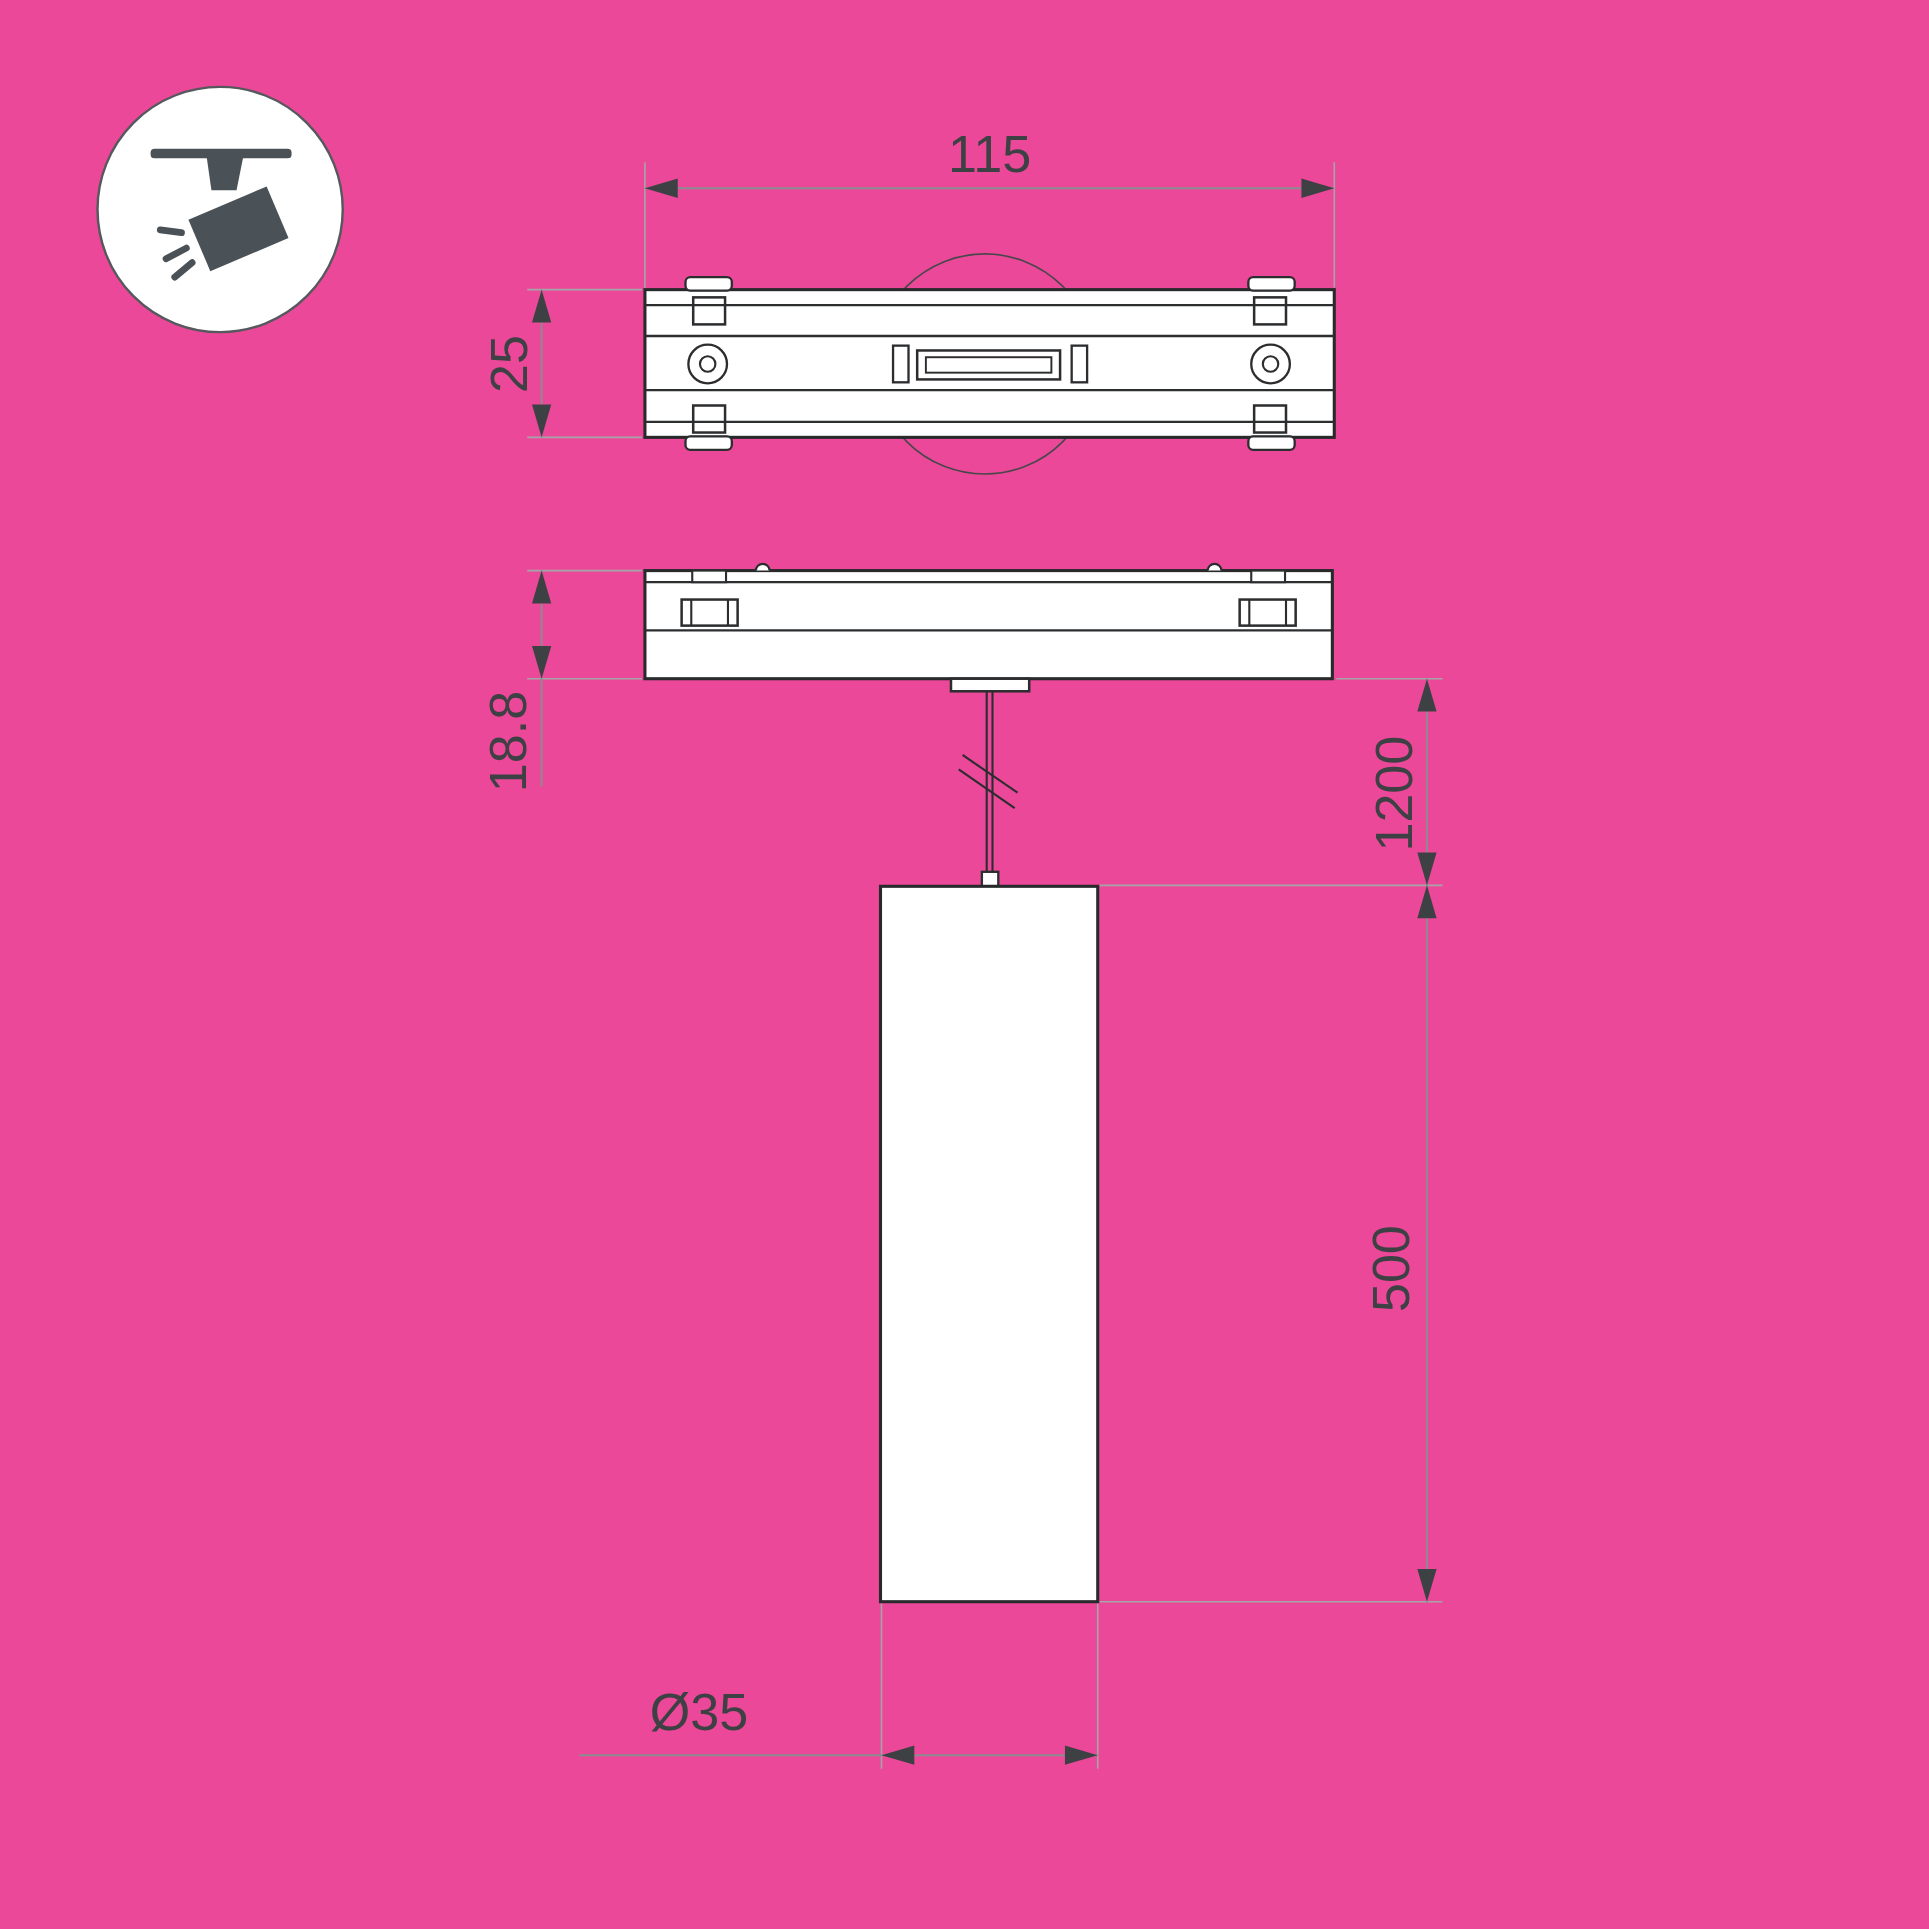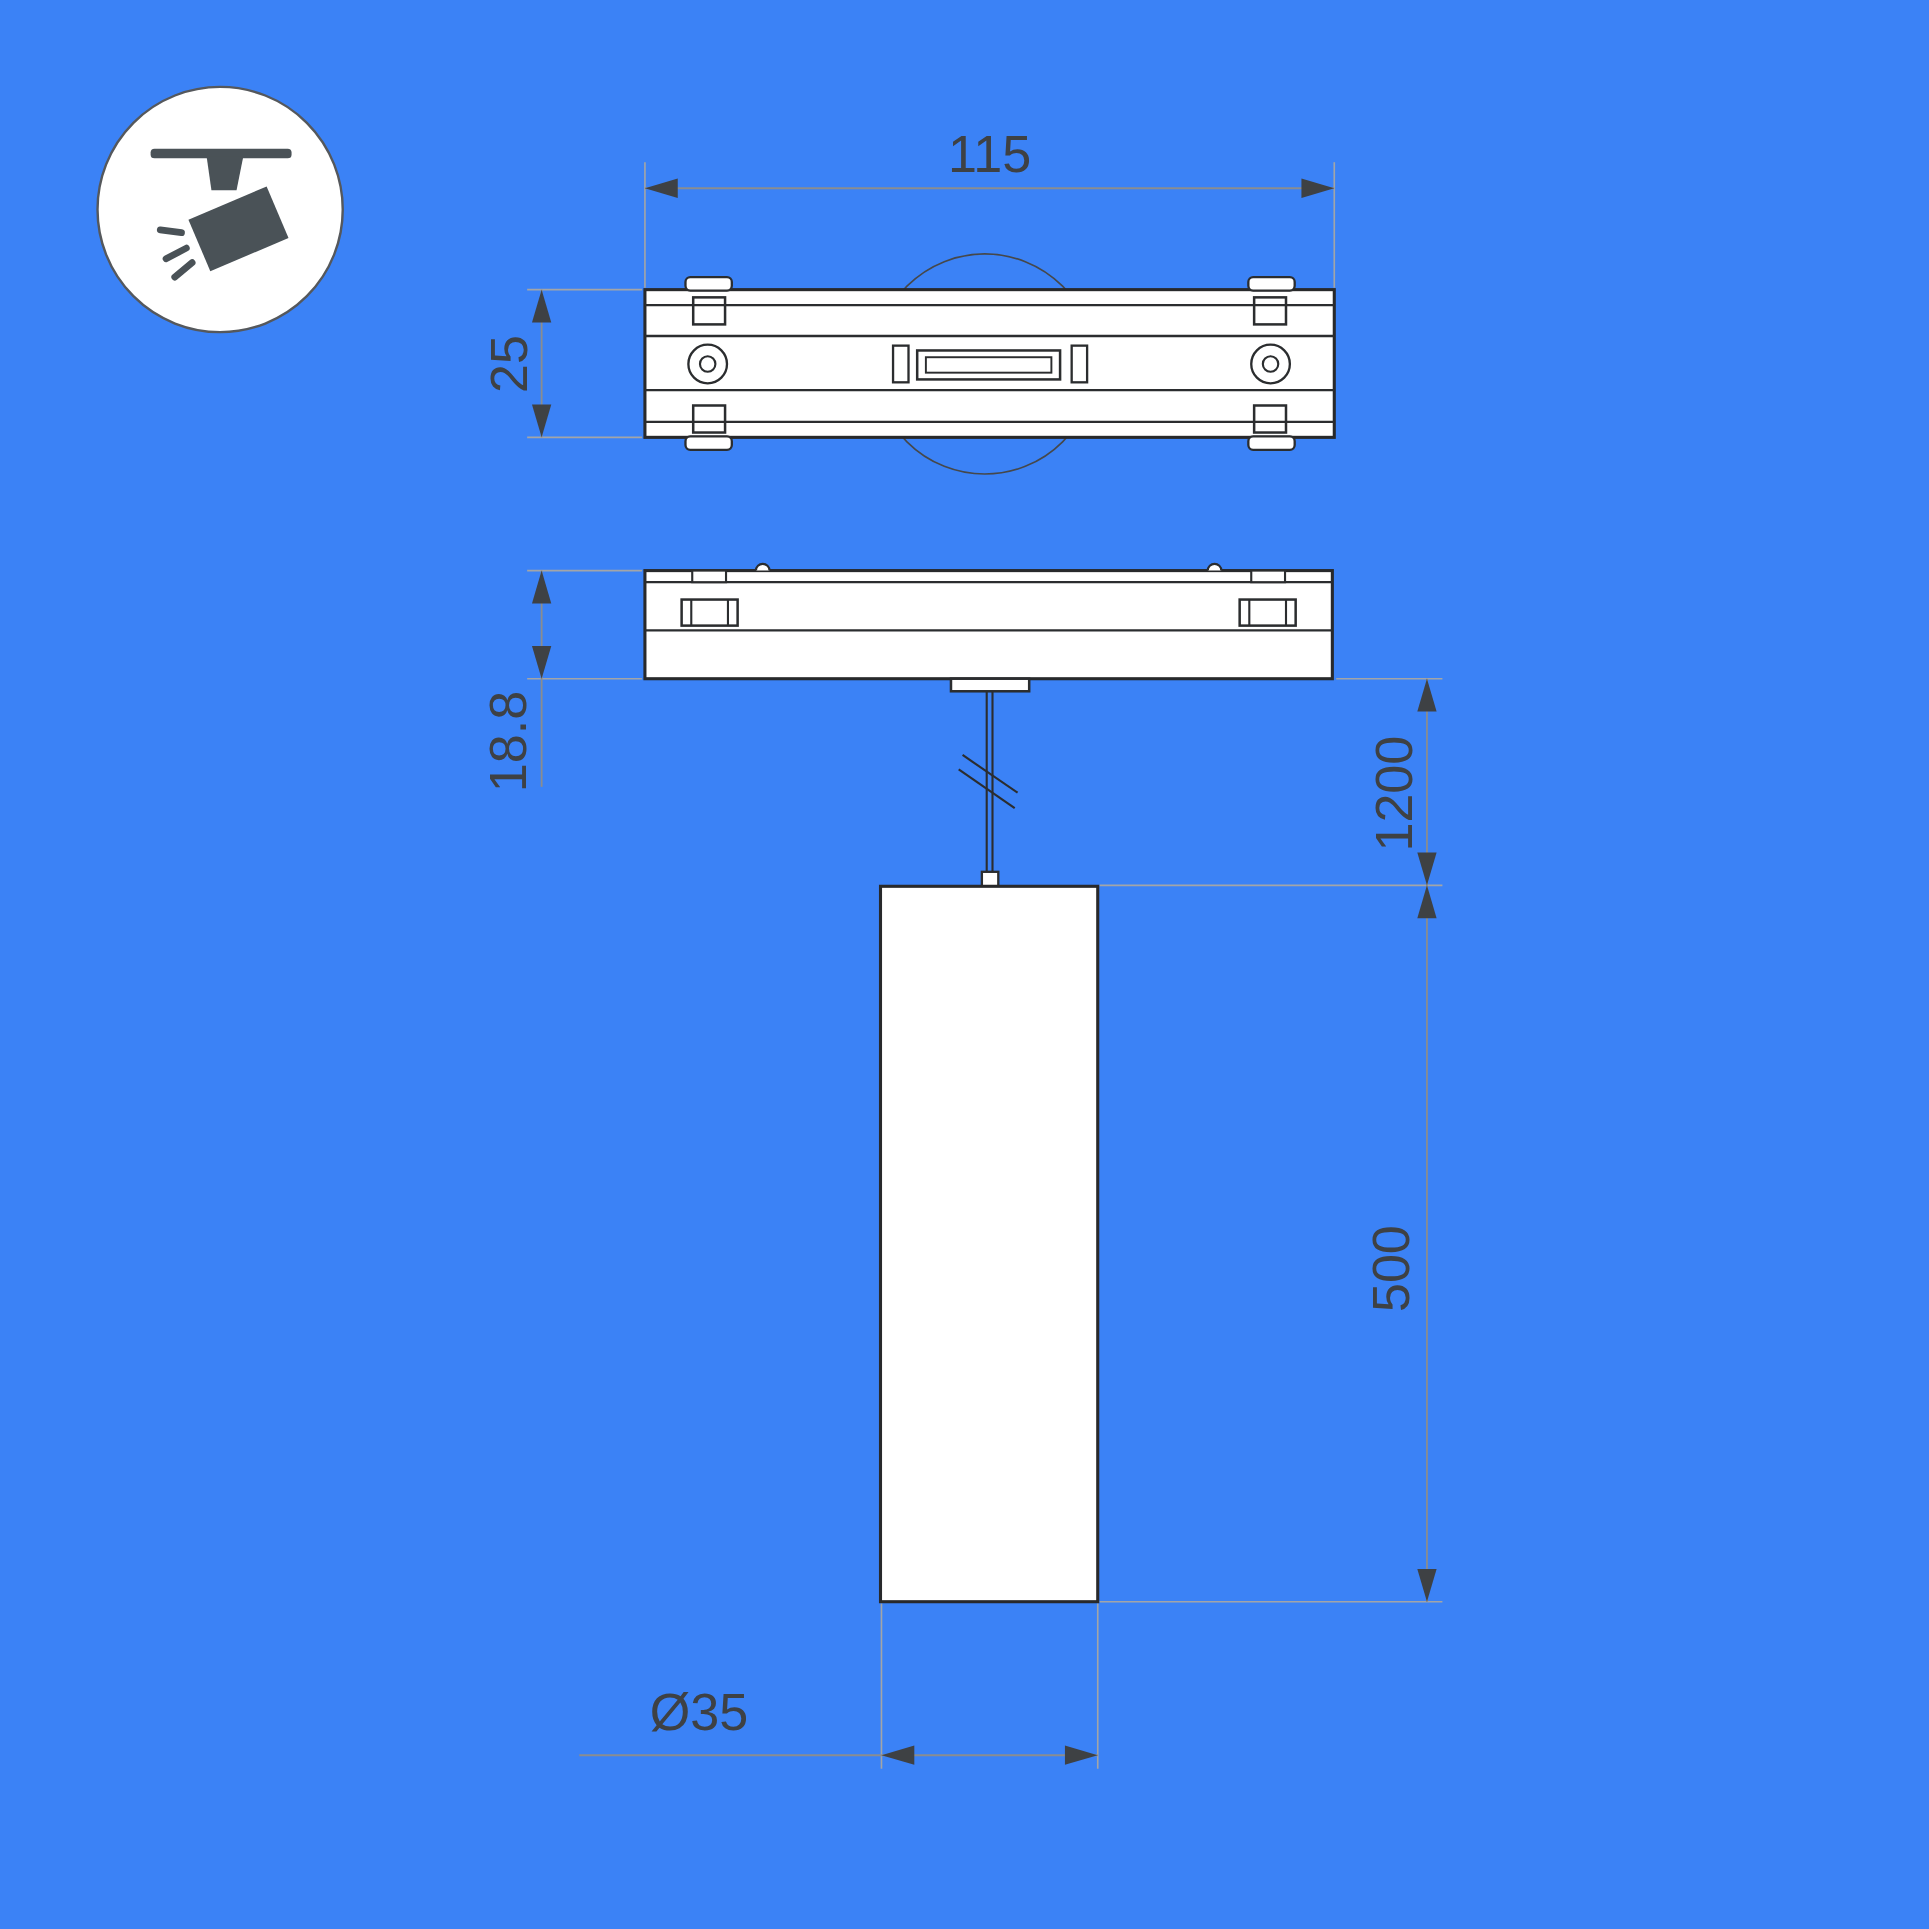--- a/index.html
+++ b/index.html
@@ -1,16 +1,16 @@
 <!DOCTYPE html>
 <html><head>
 <meta charset="utf-8">
 <style>
   html,body{margin:0;padding:0;background:#ffffff;}
-  .page{position:relative;width:1929px;height:1929px;background:#3b82f6;overflow:hidden;
+  .page{position:relative;width:1929px;height:1929px;background:#ec4899;overflow:hidden;
         font-family:"Liberation Sans", sans-serif;}
   svg{display:block;}
   text{font-family:"Liberation Sans", sans-serif;font-weight:400;}
 </style>
 </head>
 <body>
 
 <div class="page">
 <svg width="1929" height="1929" viewBox="0 0 1998 1998">
 

